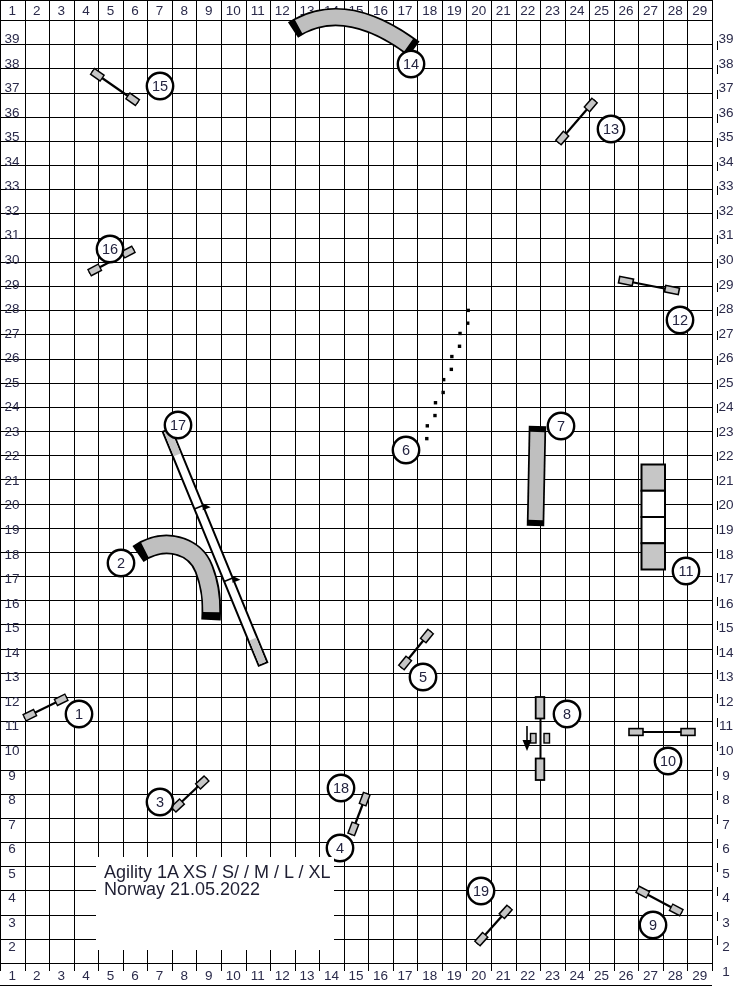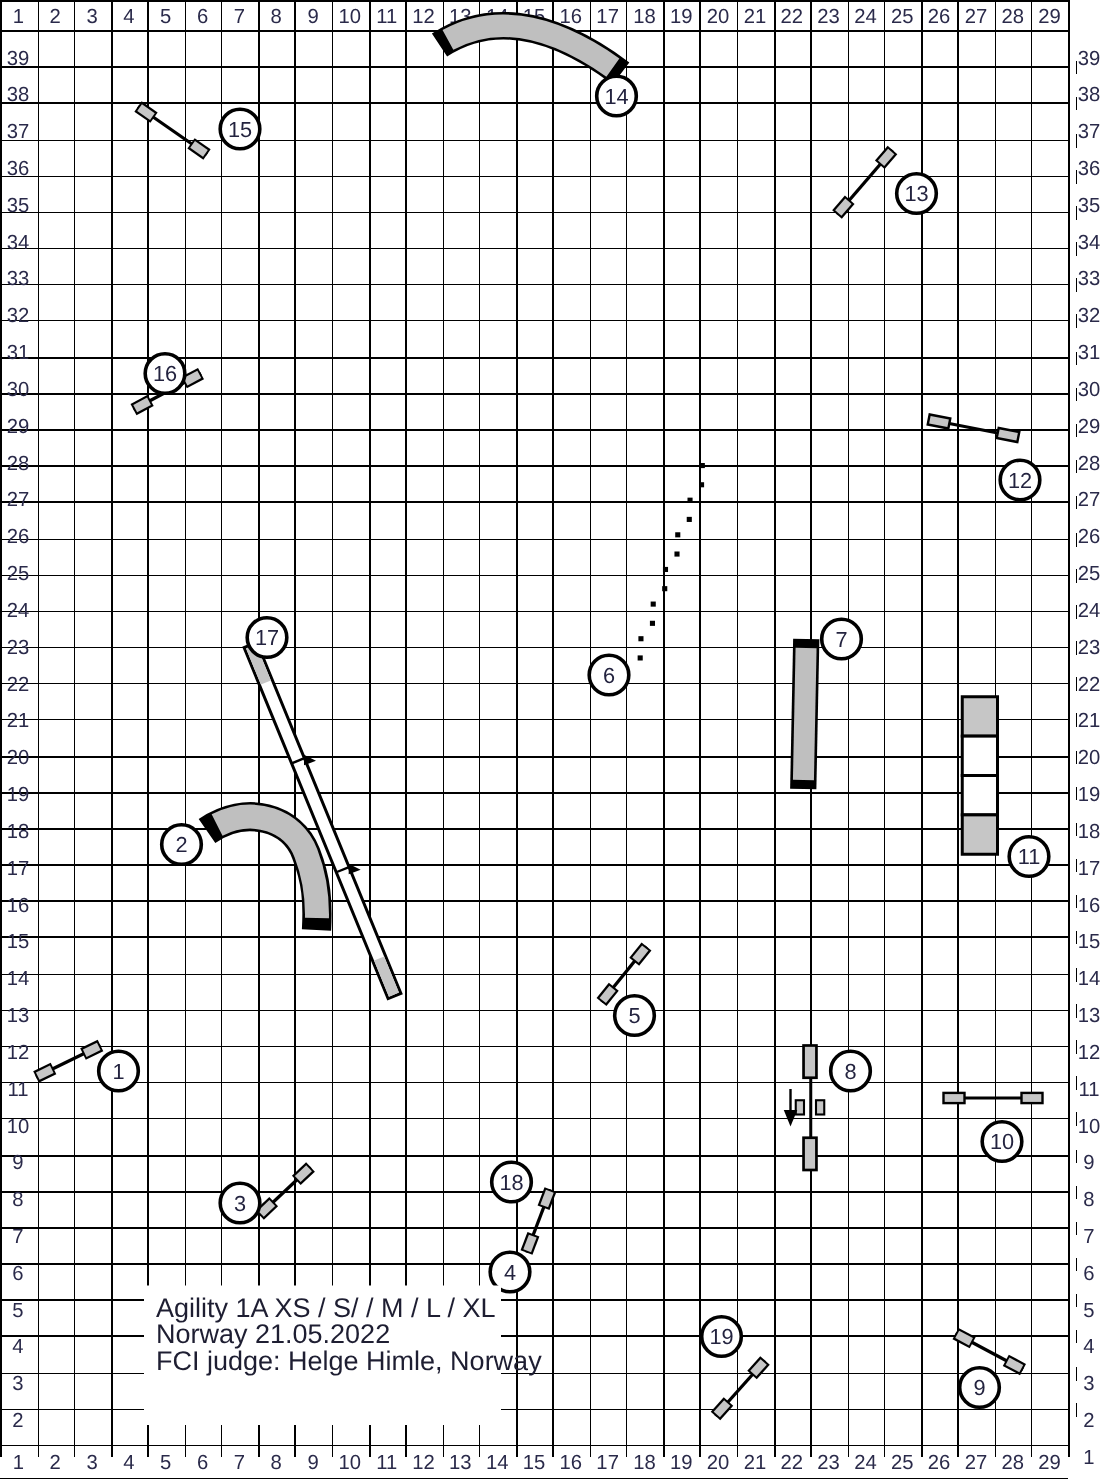--- a/index.html
+++ b/index.html
@@ -460,15 +460,14 @@
         <text x="178" y="430" text-anchor="middle" font-size="14.5" fill="#23233f">17</text>
         <circle cx="341" cy="788" r="13.2" fill="#fff" stroke="#000" stroke-width="2.4"></circle>
         <text x="341" y="793" text-anchor="middle" font-size="14.5" fill="#23233f">18</text>
         <circle cx="481" cy="891" r="13.2" fill="#fff" stroke="#000" stroke-width="2.4"></circle>
         <text x="481" y="896" text-anchor="middle" font-size="14.5" fill="#23233f">19</text>
       </g>
     </svg>
   <div id="info-box">
     <div class="info-line">Agility 1A XS / S/ / M / L / XL</div>
     <div class="info-line">Norway 21.05.2022</div>
-    <div class="info-line">FCI judge: Helge Himle, Norway</div>
   </div>
 </div>
 
 </body></html>

